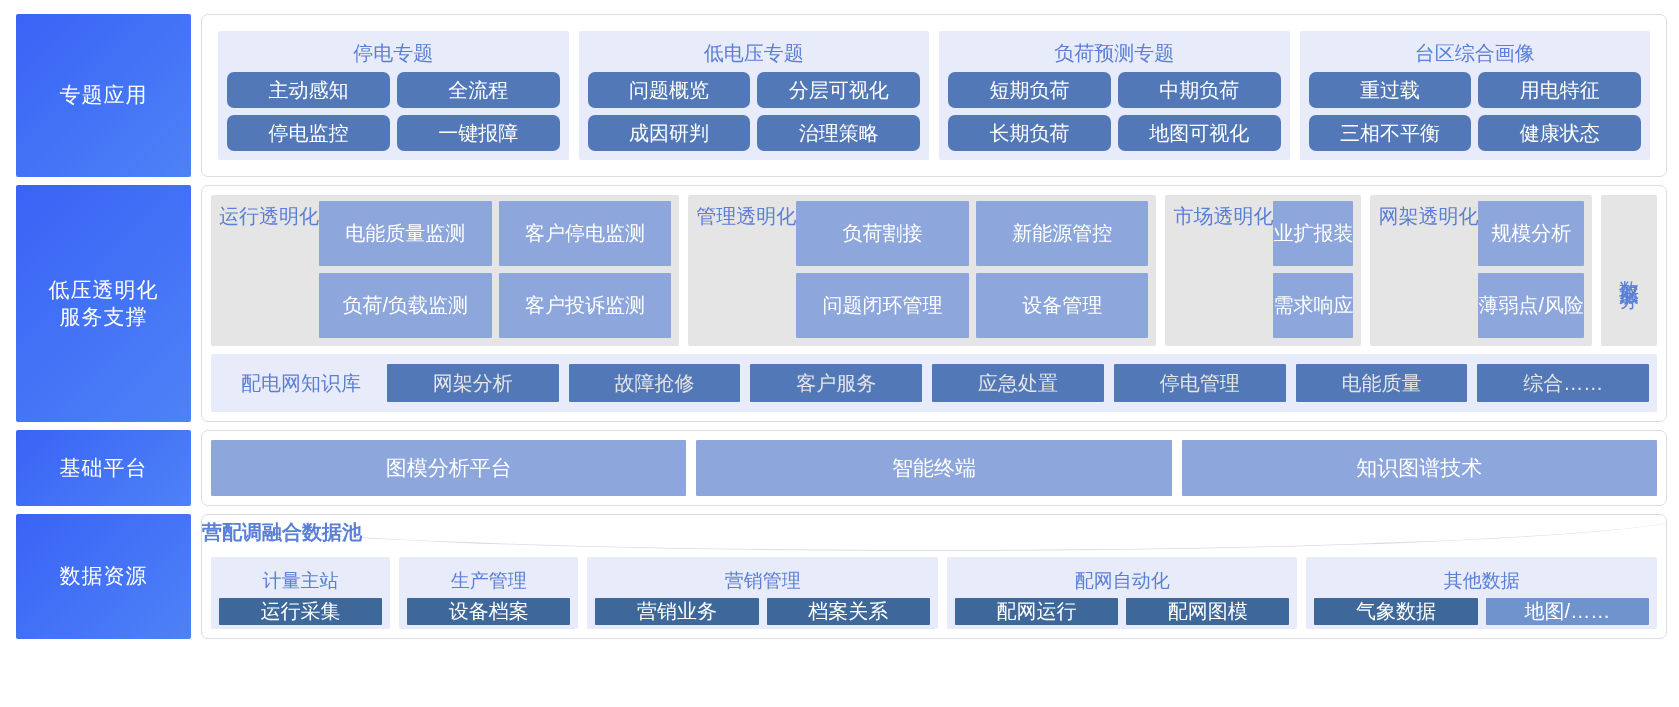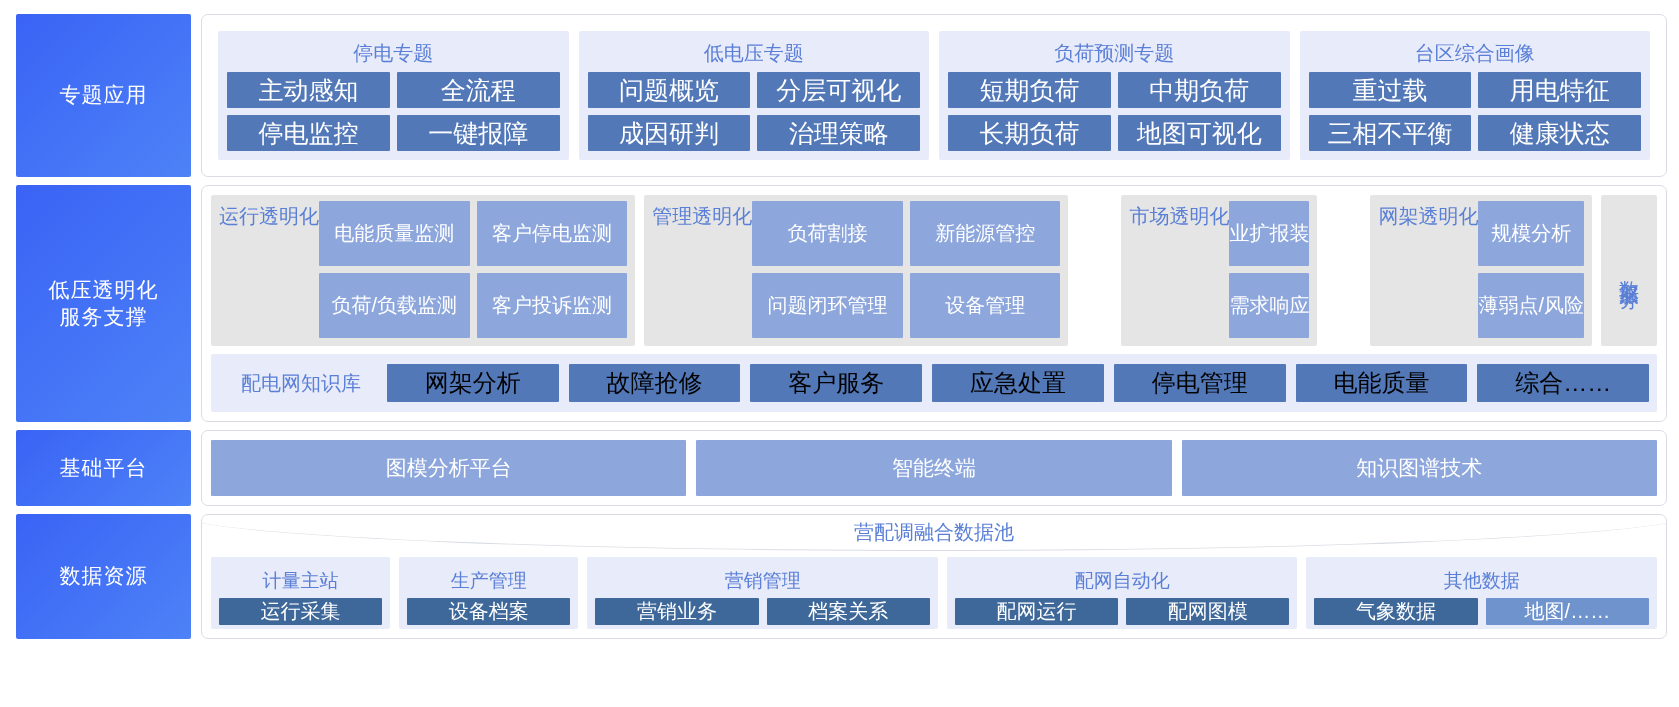--- a/index.html
+++ b/index.html
@@ -58,37 +58,37 @@
   .cellgrid2 {
     display: grid;
     grid-template-columns: 1fr 1fr;
     gap: 7px;
     flex: 1 1 auto;
   }
   .cell-dk {
     background: #5278b8;
     color: #ffffff;
     display: flex; align-items: center; justify-content: center;
-    font-size: 25px;
-    border-radius: 1px;
+    font-size: 20px;
+    border-radius: 7px;
     white-space: nowrap;
   }
 
   
   .r2 { height: 237px; }
   .r2 .row-body { flex-direction: column; gap: 8px; padding: 9px; }
   .r2-top { display: flex; gap: 9px; flex: 1 1 auto; }
   .grp-mint {
     background: #e5e5e5;
     border-radius: 2px;
     padding: 6px 8px 8px 8px;
     display: flex; 
   }
   .grp-mint.wide2 { flex: 1 1 0; }
-  .grp-mint.narrow { flex: 0 0 168px; margin-left: 44px; }
+  .grp-mint.narrow { flex: 0 0 168px; }
   .grp-mint.vert {
     flex: 0 0 56px;
     align-items: center; justify-content: center;
     padding: 6px 4px;
   }
   .cell-md {
     background: #8da7dc;
     color: #ffffff;
     display: flex; align-items: center; justify-content: center;
     font-size: 20px;
@@ -115,23 +115,23 @@
     padding: 0 8px;
   }
   .kb-label {
     color: #5a7fd6; font-size: 20px; white-space: nowrap;
     flex: 0 0 auto; padding: 0 16px 0 22px;
   }
   .kb-cell {
     flex: 1 1 0;
     height: 38px;
     background: #5278b8;
-    color: #000000;
-    display: flex; align-items: center; justify-content: center;
-    font-size: 24px;
+    color: #e5e5e5;
+    display: flex; align-items: center; justify-content: center;
+    font-size: 20px;
     border-radius: 1px;
     white-space: nowrap;
   }
 
   
   .r3 { height: 76px; }
   .r3 .row-body { align-items: stretch; padding: 9px; gap: 10px; }
   .plat-cell {
     flex: 1 1 0;
     background: #8da7dc;
@@ -141,24 +141,24 @@
     border-radius: 1px;
     white-space: nowrap;
   }
 
   
   .r4 { height: 125px; }
   .r4 .row-body { flex-direction: column; padding: 0; position: relative; overflow: hidden; }
   .pool-title {
     position: absolute;
     top: 4px; left: 0; right: 0;
-    text-align: center;
     color: #5a7fd6;
     font-size: 20px;
     z-index: 2;
+    font-weight: bold;
   }
   .pool-arc {
     position: absolute;
     top: -40px; left: -2%;
     width: 104%; height: 76px;
     border-bottom: 1px solid #d9dde3;
     border-radius: 50%;
     z-index: 1;
   }
   .dr-grid {

